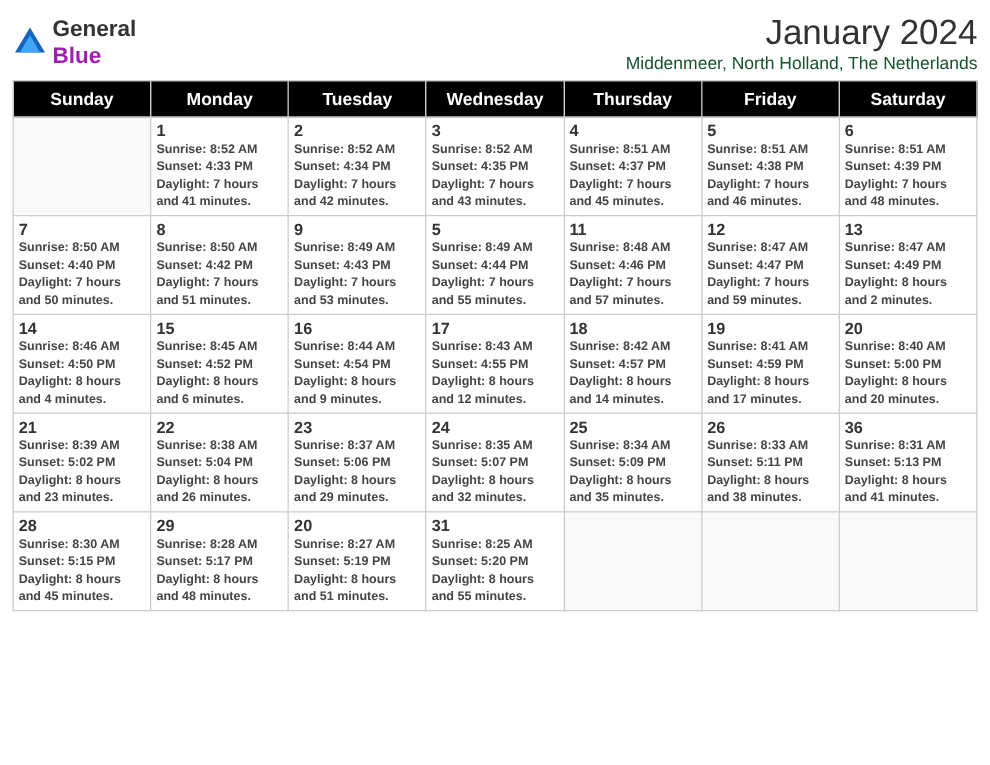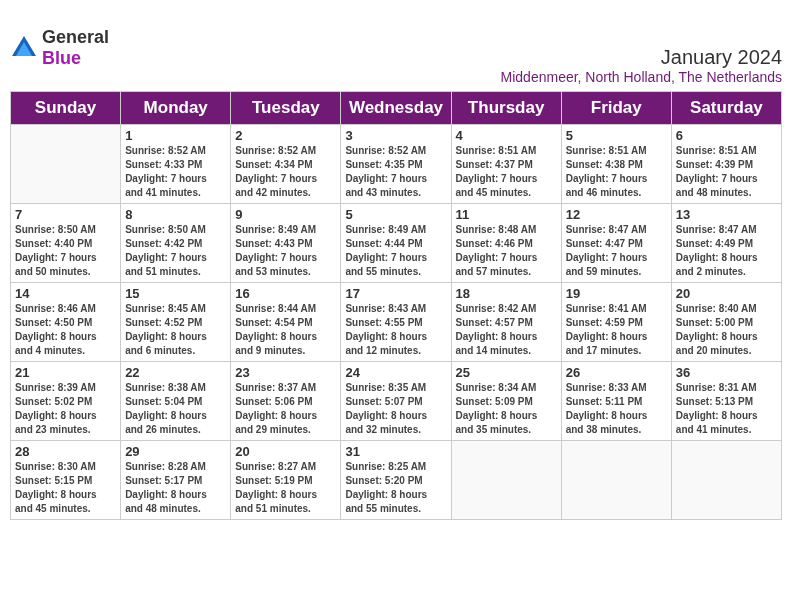--- a/index.html
+++ b/index.html
@@ -32,39 +32,38 @@
       color: #a21caf;
     }
     .logo-icon {
       width: 28px;
       height: 28px;
     }
     .title-block {
       text-align: right;
     }
     .month-title {
-      font-size: 20px;
+      font-size: 28px;
       color: #333;
       font-weight: normal;
-      margin-top: 36px;
     }
     .subtitle {
       font-size: 14px;
-      color: #701a75;
+      color: #14532d;
     }
     table {
       width: 100%;
       border-collapse: collapse;
     }
     .day-header {
-      background: #701a75;
+      background: #000000;
       color: #fff;
       text-align: center;
       padding: 6px 2px;
-      font-size: 17px;
+      font-size: 14px;
       font-weight: bold;
       border: 1px solid #ccc;
     }
     td {
       border: 1px solid #ccc;
       vertical-align: top;
       padding: 3px 4px;
       font-size: 10.5px;
       color: #333;
       width: 14.28%;

